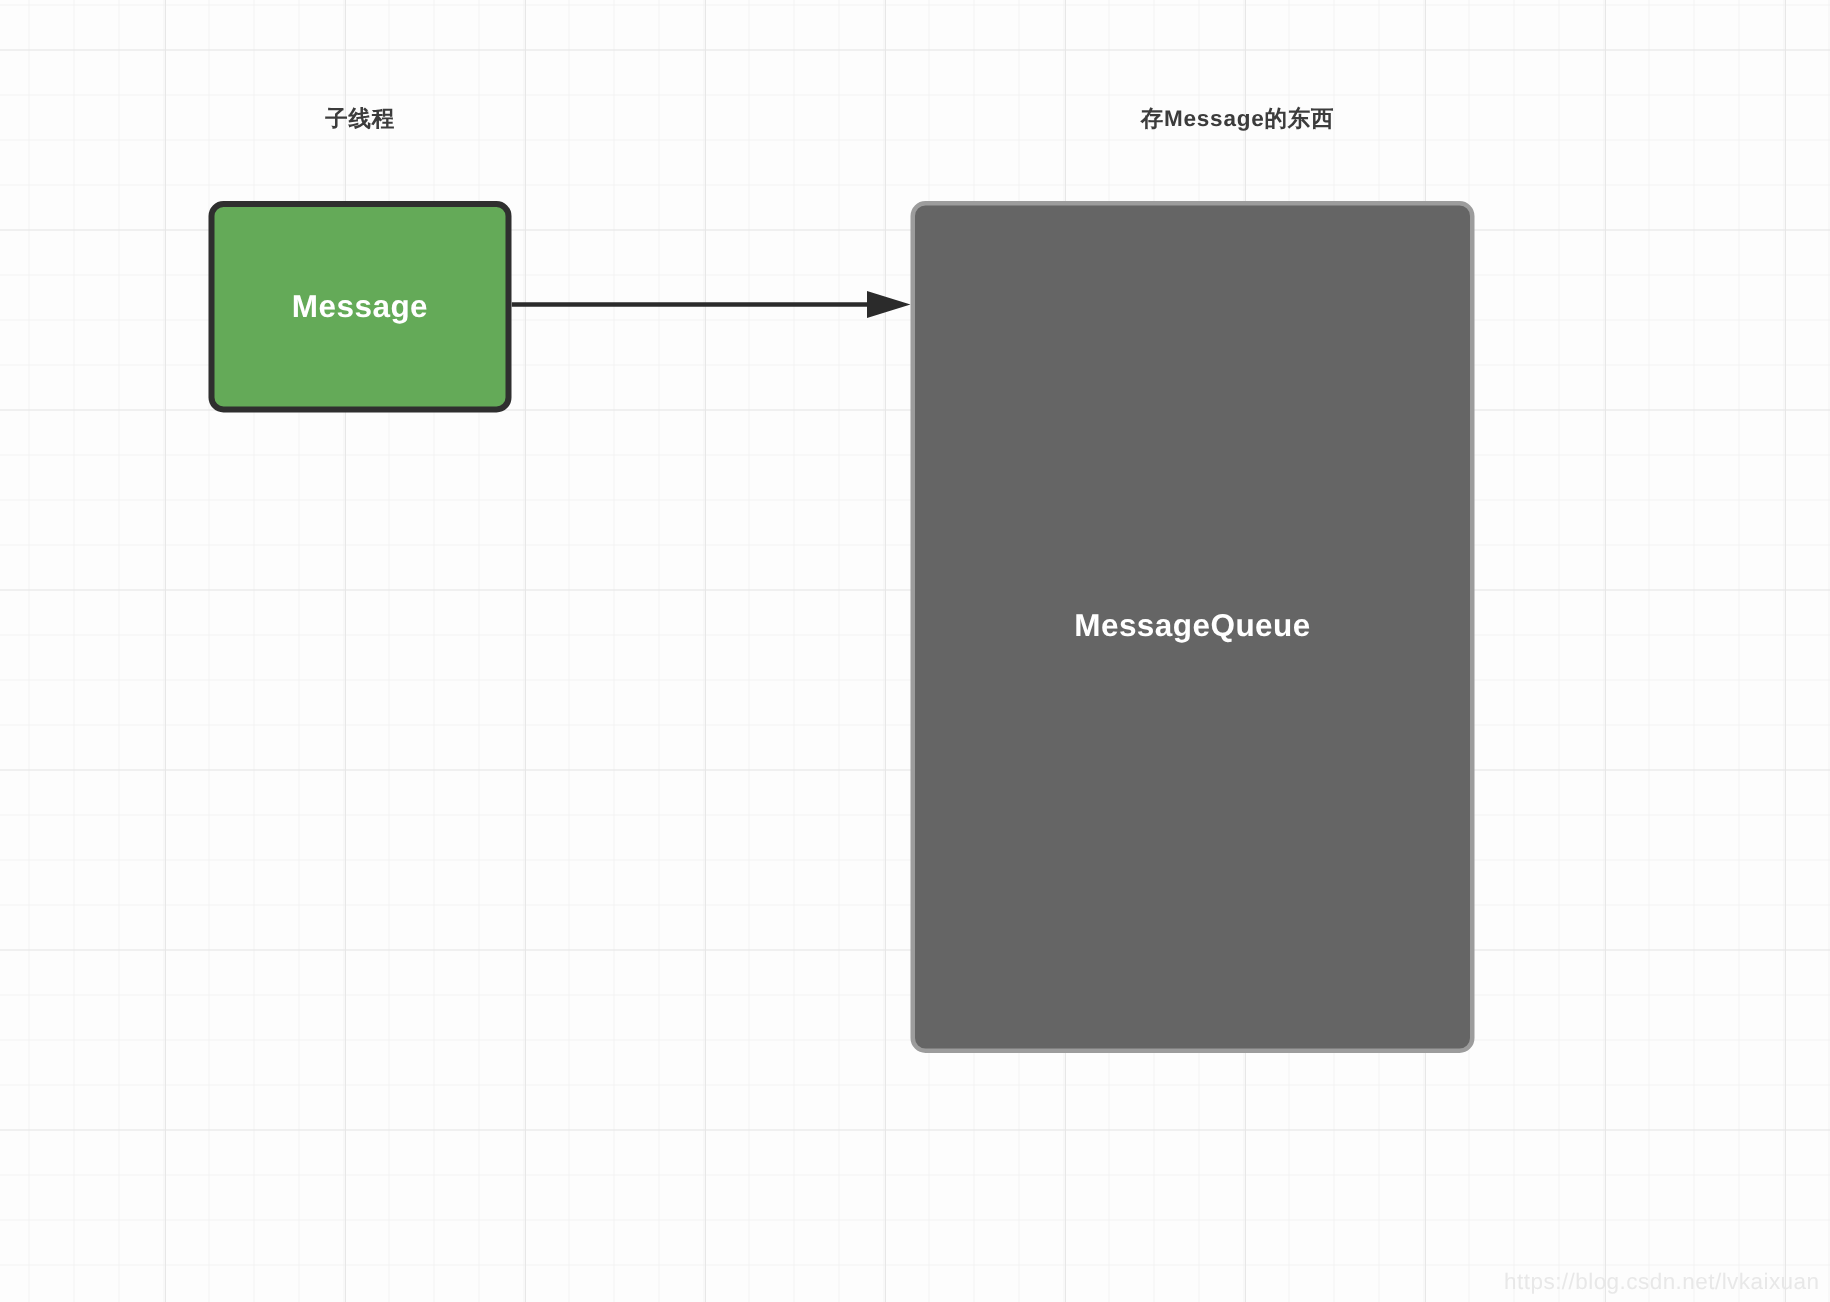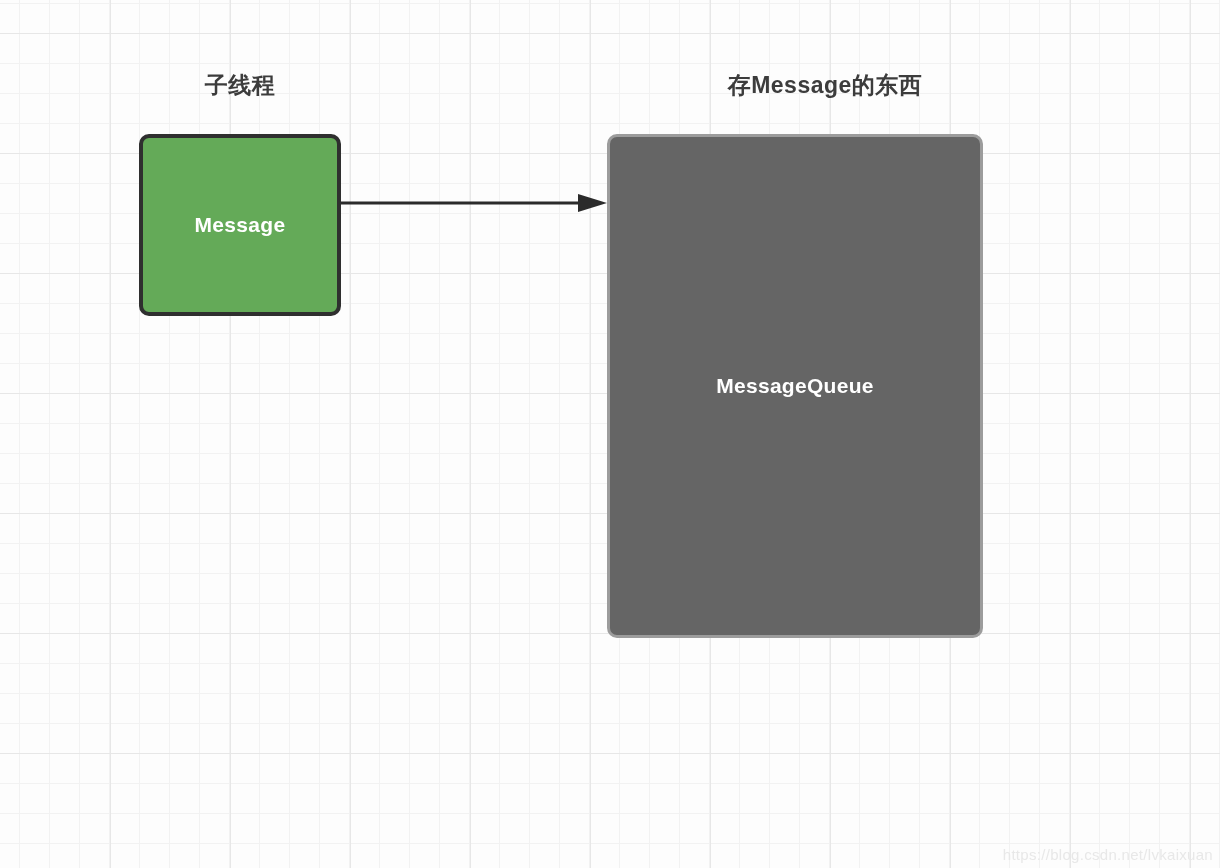--- a/index.html
+++ b/index.html
@@ -31,21 +31,21 @@
       linear-gradient(to right, var(--grid-major) 1px, transparent 1px),
       linear-gradient(to bottom, var(--grid-major) 1px, transparent 1px),
       linear-gradient(to right, var(--grid-minor) 1px, transparent 1px),
       linear-gradient(to bottom, var(--grid-minor) 1px, transparent 1px);
     background-size: 120px 120px, 120px 120px, 30px 30px, 30px 30px;
     background-position: 110px 33px, 110px 33px, 19px 3px, 19px 3px;
   }
   .group-title {
     position: absolute;
     top: 70px;
-    font-size: 23px;
+    font-size: 15px;
     font-weight: bold;
     color: var(--title-text);
     text-align: center;
     letter-spacing: 0.5px;
   }
   .group-title.left  { left: 139px; width: 202px; }
   .group-title.right { left: 637px; width: 376px; }
   .node {
     position: absolute;
     display: flex;
@@ -54,29 +54,29 @@
     border-radius: 10px;
     font-weight: bold;
     color: var(--node-text);
     font-size: 21px;
     letter-spacing: 0.3px;
   }
   .node.message {
     left: 139px;
     top: 134px;
     width: 202px;
-    height: 182px;
+    height: 141px;
     background: var(--message-fill);
     border: 4px solid var(--message-border);
   }
   .node.queue {
     left: 607px;
     top: 134px;
     width: 376px;
-    height: 504px;
+    height: 568px;
     background: var(--queue-fill);
     border: 3px solid var(--queue-border);
   }
   .connector {
     position: absolute;
     left: 341px;
     top: 189px;
     width: 268px;
     height: 28px;
     color: var(--arrow);

